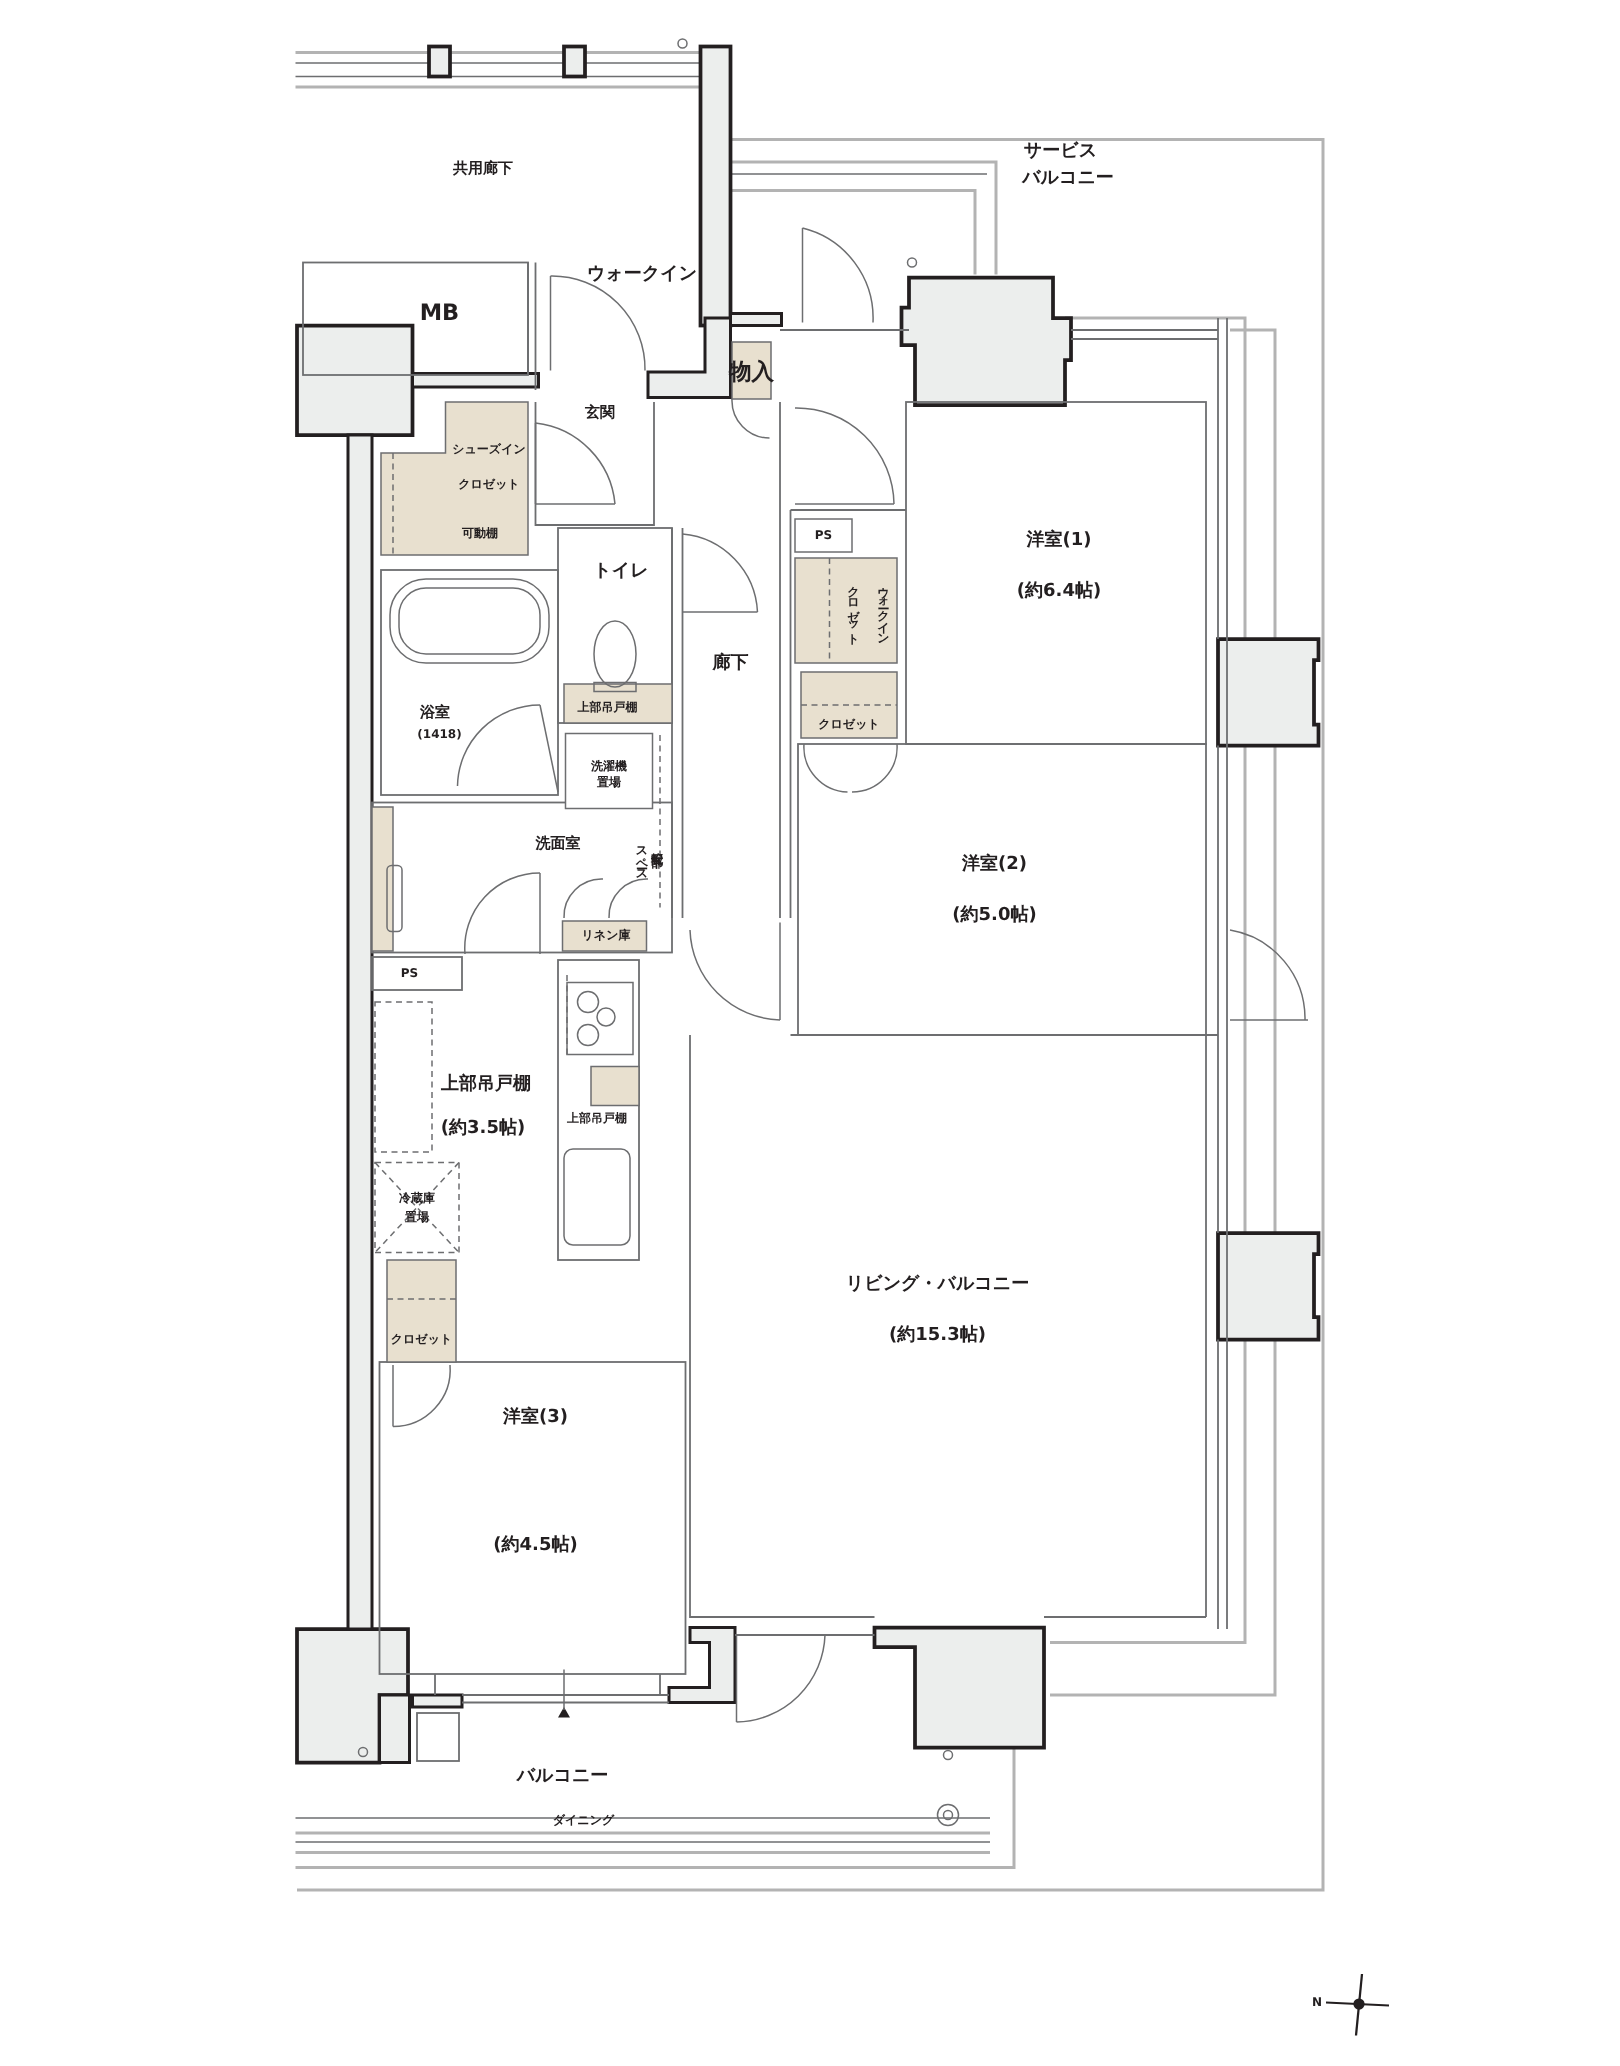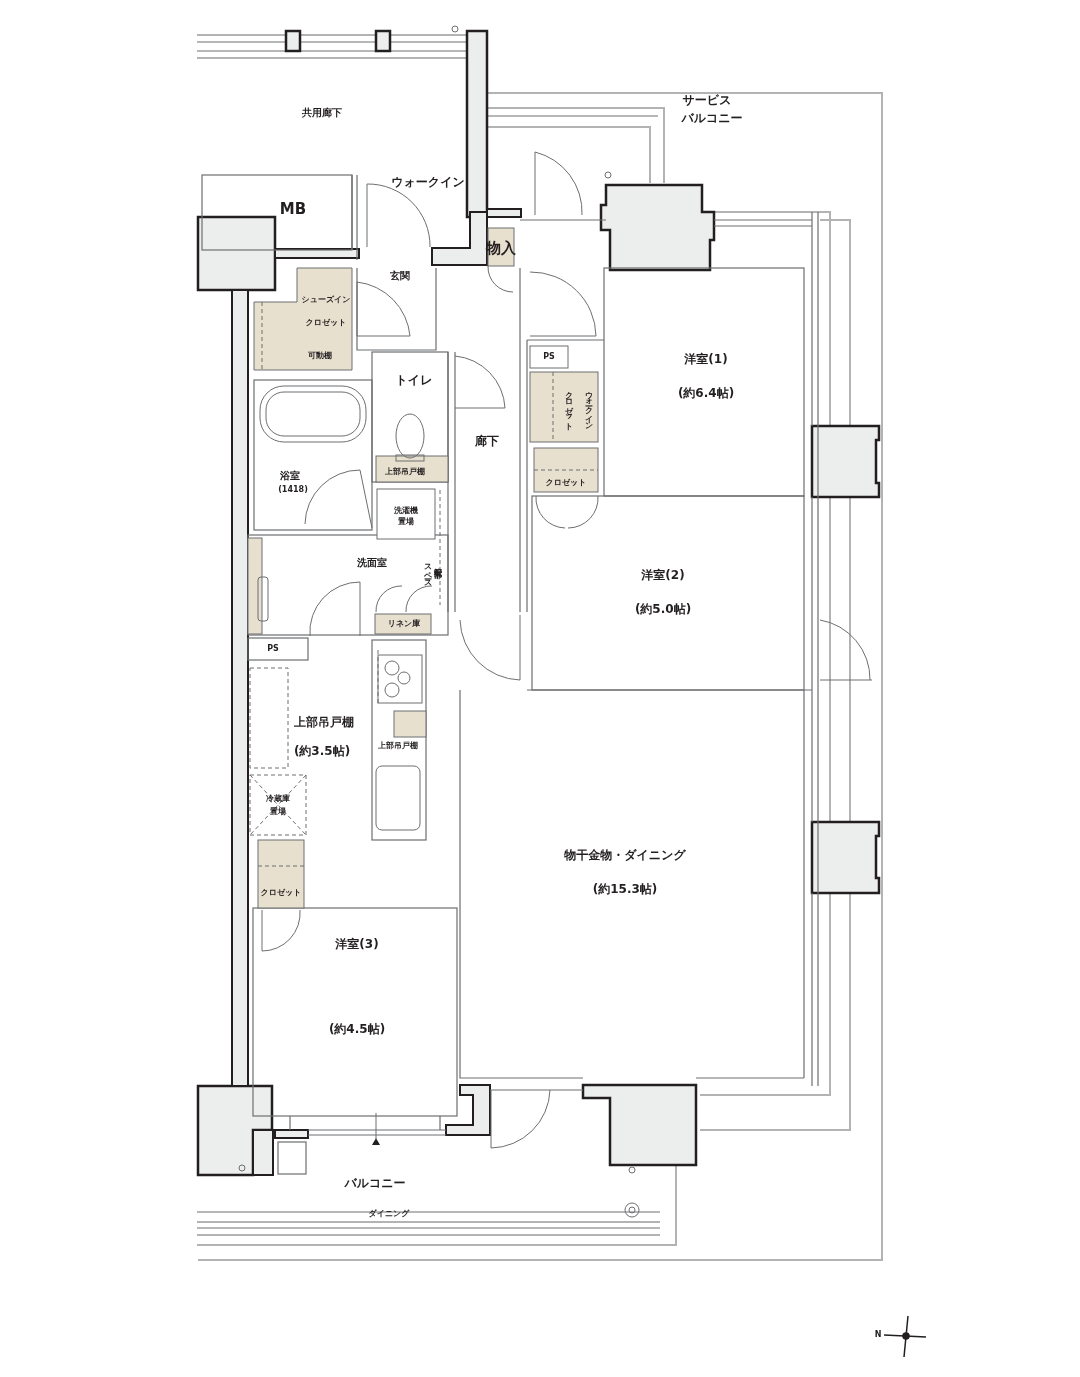--- a/index.html
+++ b/index.html
@@ -236,19 +236,19 @@
 <div class="lbl md" style="left:706px;top:359px">洋室(1)</div>
 <div class="lbl md" style="left:706px;top:393px">(約6.4帖)</div>
 <div class="lbl md" style="left:663px;top:575px">洋室(2)</div>
 <div class="lbl md" style="left:663px;top:609px">(約5.0帖)</div>
 <div class="lbl md" style="left:324px;top:722px">上部吊戸棚</div>
 <div class="lbl md" style="left:322px;top:751px">(約3.5帖)</div>
 <div class="lbl xs" style="left:398px;top:746px">上部吊戸棚</div>
 <div class="lbl xs" style="left:278px;top:799px">冷蔵庫</div>
 <div class="lbl xs" style="left:278px;top:812px">置場</div>
 <div class="lbl xs" style="left:281px;top:893px">クロゼット</div>
-<div class="lbl md" style="left:625px;top:855px">物干金物・ダイニング</div>
+<div class="lbl md" style="left:625px;top:855px">リビング・バルコニー</div>
 <div class="lbl md" style="left:625px;top:889px">(約15.3帖)</div>
 <div class="lbl md" style="left:357px;top:944px">洋室(3)</div>
 <div class="lbl md" style="left:357px;top:1029px">(約4.5帖)</div>
 <div class="lbl md" style="left:375px;top:1183px">バルコニー</div>
 <div class="lbl xs" style="left:389px;top:1214px">ダイニング</div>
 <div class="lbl xs" style="left:878px;top:1335px;font-weight:bold">N</div>
 
 </body></html>

